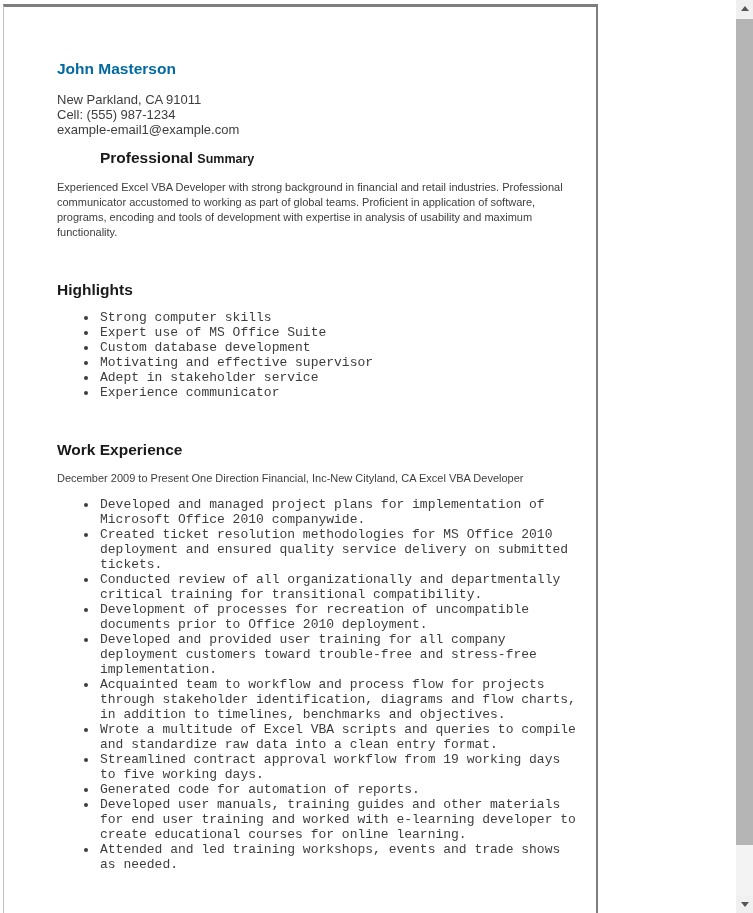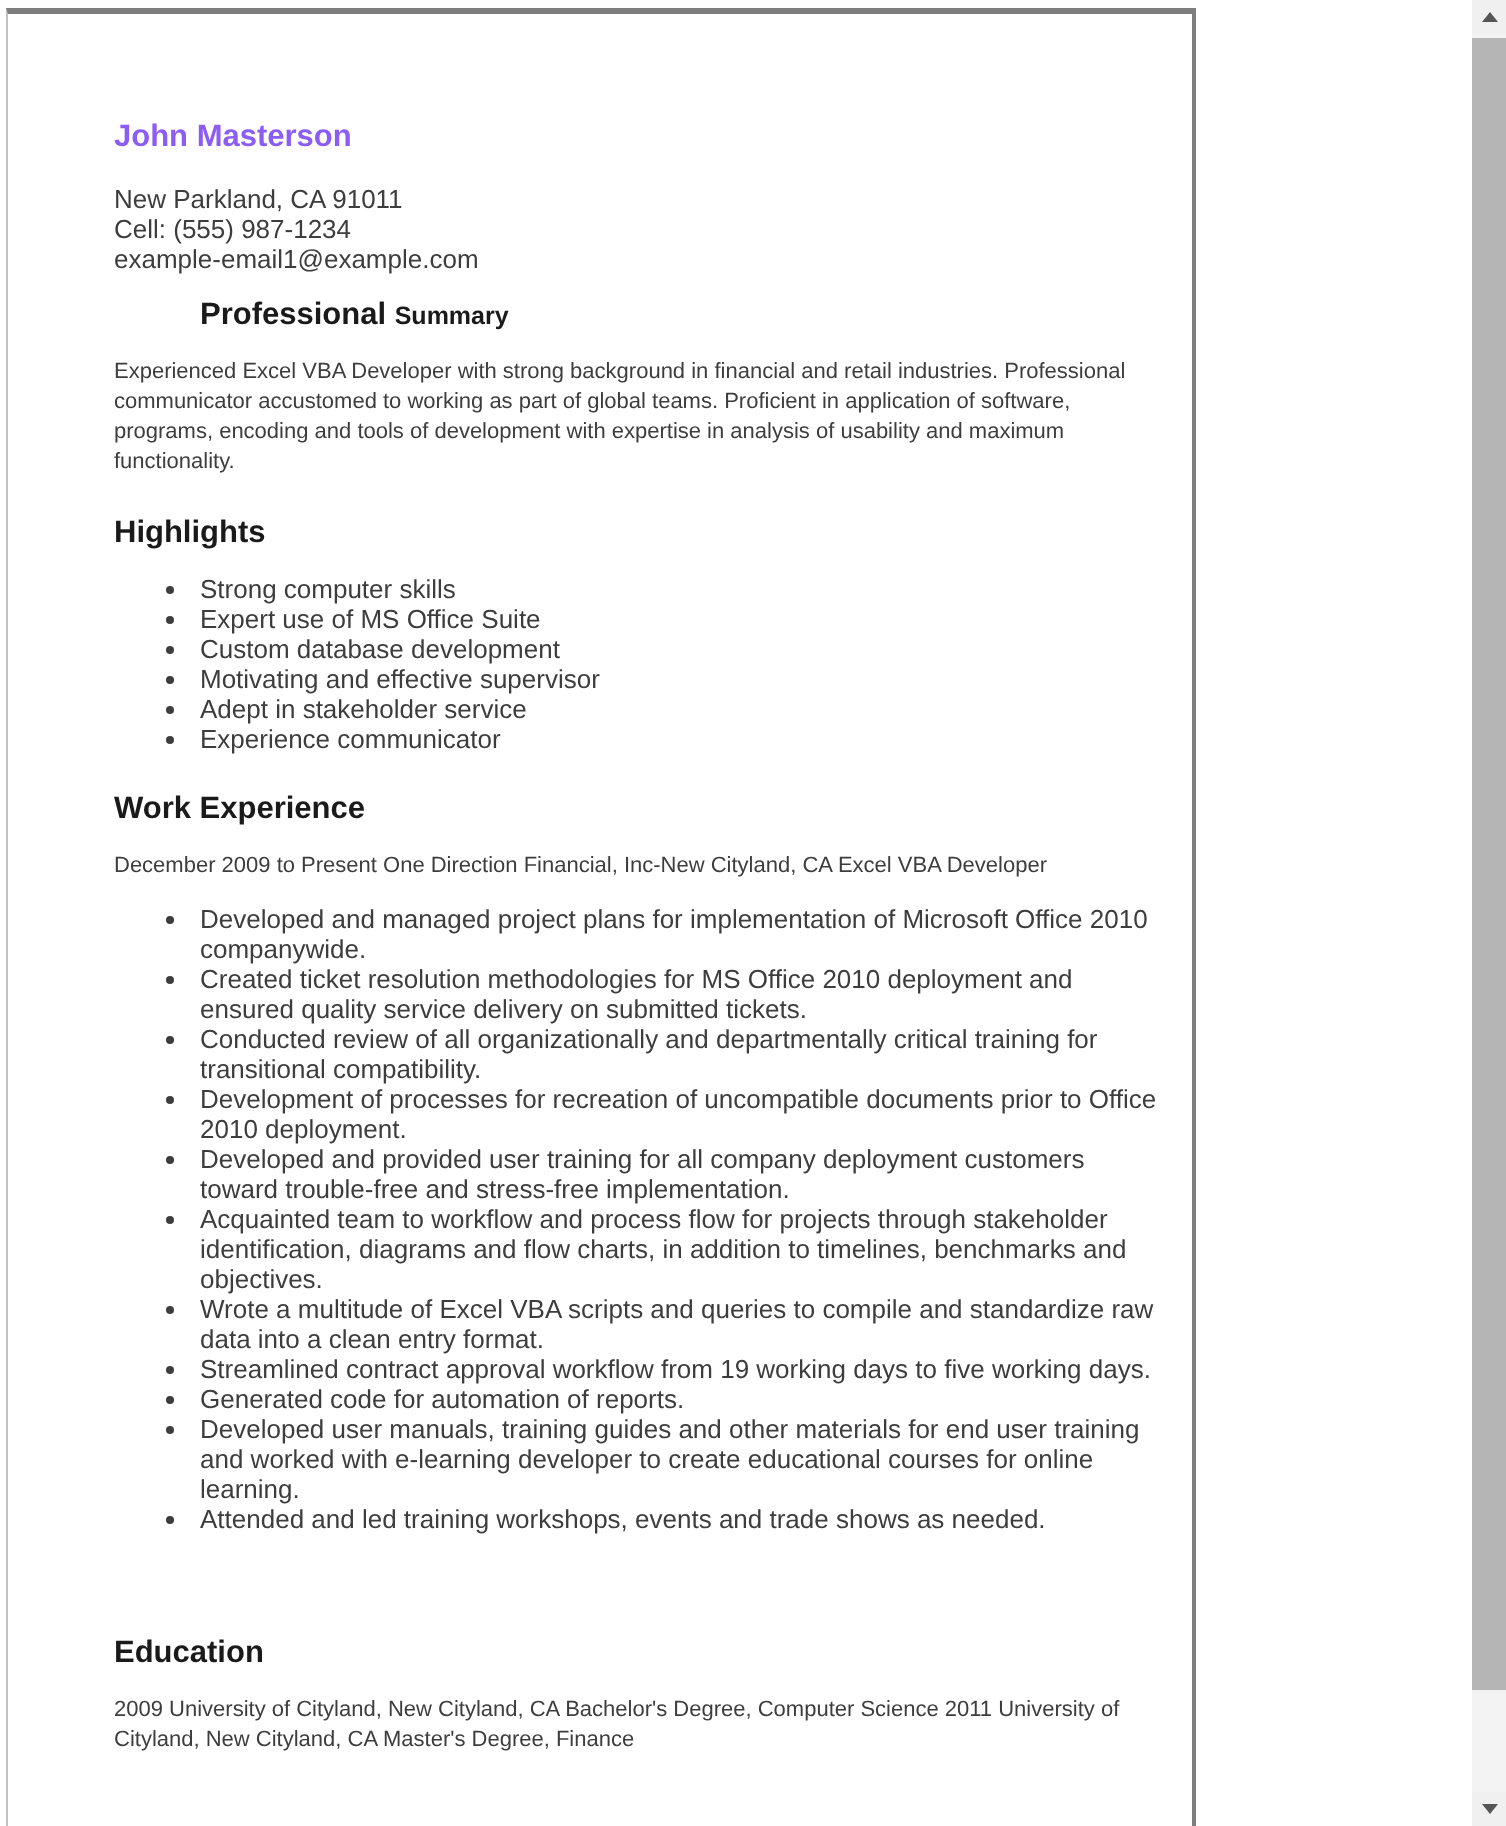--- a/index.html
+++ b/index.html
@@ -20,47 +20,48 @@
     border-top:3px solid #7e7e7e;
     border-right:2px solid #7e7e7e;
   }
   .content {
     padding:53px 17px 20px 53px;
   }
   h1 {
     font-size:15.5px;
     line-height:18px;
     font-weight:bold;
-    color:#8b5cf6;
+    color:#0369a1;
   }
   .contact {
     margin-top:14px;
     font-size:13px;
     line-height:15px;
   }
   h2 {
-    margin-top:19px;
+    margin-top:41px;
     font-size:15.5px;
     line-height:18px;
     font-weight:bold;
     color:#1a1a1a;
   }
   h2.first { margin-top:12px;margin-left:43px; }
   h2 .h-small { font-size:12.5px; }
   .para {
     margin-top:12px;
     font-size:11px;
     line-height:15px;
   }
   ul.bullets {
     margin-top:11px;
     padding-left:41px;
     font-size:13px;
     line-height:15px;
     list-style:disc outside;
+    font-family:Liberation Mono, monospace;
   }
   ul.bullets li { padding-left:2px; }
   .edu-heading { margin-top:51px; }
 
   
   .scrollbar {
     position:absolute;
     top:0; right:0;
     width:17px; height:913px;
     background:#f3f3f3;

